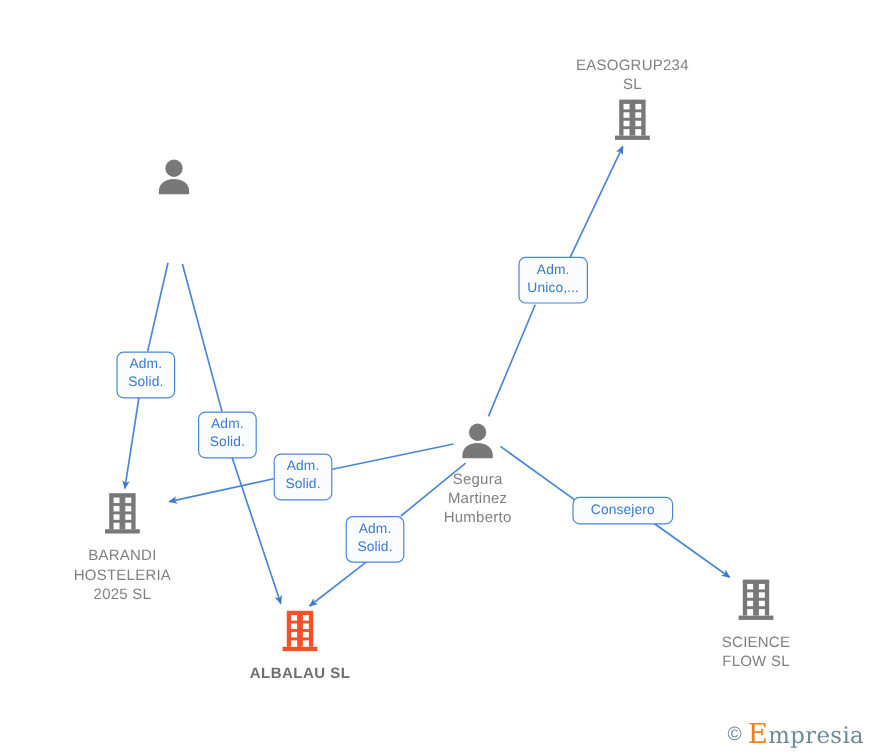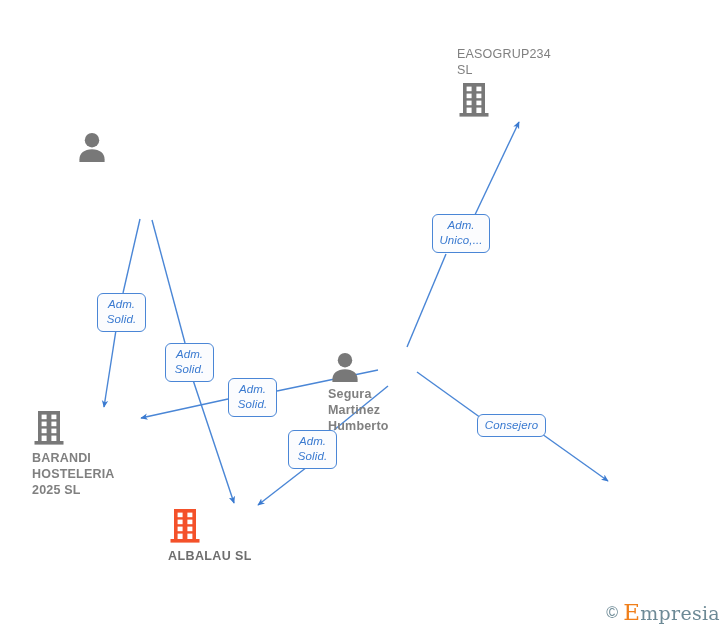--- a/index.html
+++ b/index.html
@@ -21,58 +21,57 @@
     left: 0; top: 0;
     width: 728px;
     height: 630px;
     pointer-events: none;
   }
   
   .node {
     position: absolute;
     width: 140px;
     margin-left: -70px;
-    text-align: left;
+    text-align: center;
     user-select: none;
   }
   .node .glyph {
     display: block;
     line-height: 0;
   }
   .node .caption {
     display: block;
     font-size: 12.5px;
     line-height: 16px;
     color: #808080;
     letter-spacing: 0.2px;
     white-space: pre-line;
   }
   .node.company-focus .caption {
     font-weight: bold;
     color: #6e6e6e;
     letter-spacing: 0.4px;
   }
   .node.caption-above .caption { margin-bottom: 4px; }
-  .node.caption-below .caption { margin-top: 4px; font-weight: bold; }
+  .node.caption-below .caption { margin-top: 9px; }
 
   
   .edge-label {
     position: absolute;
     box-sizing: border-box;
     background: #fbfcfe;
     border: 1.4px solid #4a86d6;
     border-radius: 6px;
     color: #3a7ad0;
     font-size: 11.5px;
     line-height: 15px;
     text-align: center;
     padding: 3px 5px 4px 5px;
     white-space: pre-line;
     letter-spacing: 0.1px;
-    font-style: italic;
   }
   .edge-label.one-line {
     padding-top: 3px;
     padding-bottom: 3px;
   }
 
   
   #watermark {
     position: absolute;
     right: 8px;
@@ -141,21 +140,21 @@
 
   <div class="edge-label" style="left:228px; top:378px; width:49px;">Adm.
 Solid.</div>
 
   <div class="edge-label" style="left:288px; top:430px; width:49px;">Adm.
 Solid.</div>
 
   <div class="edge-label" style="left:432px; top:214px; width:58px;">Adm.
 Unico,...</div>
 
-  <div class="edge-label one-line" style="left:477px; top:414px; width:69px;">Consejero</div>
+  <div class="edge-label one-line" style="left:477px; top:414px; width:84px;">Consejero</div>
 
   <div class="node caption-above" style="left:145px; top:132px;">
     <span class="glyph">
       <svg width="34" height="30" viewBox="0 0 34 30" aria-hidden="true">
         <circle cx="17" cy="8.2" r="7.2" fill="#787878"></circle>
         <path d="M17 17.2 C 9.2 17.2 4.4 21.4 4.4 27.2 L 4.4 30 L 29.6 30 L 29.6 27.2 C 29.6 21.4 24.8 17.2 17 17.2 Z" fill="#787878"></path>
       </svg>
     </span>
   </div>
 
@@ -207,39 +206,59 @@
           <rect x="9.6" y="25.6" width="5" height="5.4"></rect>
           <rect x="19.4" y="25.6" width="5" height="5.4"></rect>
         </g>
       </svg>
     </span>
     <span class="caption">BARANDI
 HOSTELERIA
 2025  SL</span>
   </div>
 
-  <div class="node caption-below company-focus" style="left:238px; top:508px;">
+  <div class="node caption-below company-focus" style="left:250px; top:508px;">
     <span class="glyph">
       <svg width="34" height="36" viewBox="0 0 34 36" aria-hidden="true">
         <rect x="6" y="1" width="22" height="30" fill="#f4512a"></rect>
         <rect x="2.5" y="31" width="29" height="3.6" fill="#f4512a"></rect>
         <g fill="#ffffff">
           <rect x="9.6" y="4.6" width="5" height="4.6"></rect>
           <rect x="19.4" y="4.6" width="5" height="4.6"></rect>
           <rect x="9.6" y="11.6" width="5" height="4.6"></rect>
           <rect x="19.4" y="11.6" width="5" height="4.6"></rect>
           <rect x="9.6" y="18.6" width="5" height="4.6"></rect>
           <rect x="19.4" y="18.6" width="5" height="4.6"></rect>
           <rect x="9.6" y="25.6" width="5" height="5.4"></rect>
           <rect x="19.4" y="25.6" width="5" height="5.4"></rect>
         </g>
       </svg>
     </span>
     <span class="caption">ALBALAU  SL</span>
   </div>
 
+  <div class="node caption-below" style="left:630px; top:482px;">
+    <span class="glyph">
+      <svg width="34" height="36" viewBox="0 0 34 36" aria-hidden="true">
+        <rect x="6" y="1" width="22" height="30" fill="#787878"></rect>
+        <rect x="2.5" y="31" width="29" height="3.6" fill="#787878"></rect>
+        <g fill="#ffffff">
+          <rect x="9.6" y="4.6" width="5" height="4.6"></rect>
+          <rect x="19.4" y="4.6" width="5" height="4.6"></rect>
+          <rect x="9.6" y="11.6" width="5" height="4.6"></rect>
+          <rect x="19.4" y="11.6" width="5" height="4.6"></rect>
+          <rect x="9.6" y="18.6" width="5" height="4.6"></rect>
+          <rect x="19.4" y="18.6" width="5" height="4.6"></rect>
+          <rect x="9.6" y="25.6" width="5" height="5.4"></rect>
+          <rect x="19.4" y="25.6" width="5" height="5.4"></rect>
+        </g>
+      </svg>
+    </span>
+    <span class="caption">SCIENCE
+FLOW  SL</span>
+  </div>
 
   <div id="watermark">
     <span class="copy">©</span>
     <span class="brand"><span class="cap">E</span><span>mpresia</span></span>
   </div>
 
 </div>
 
 </body></html>

